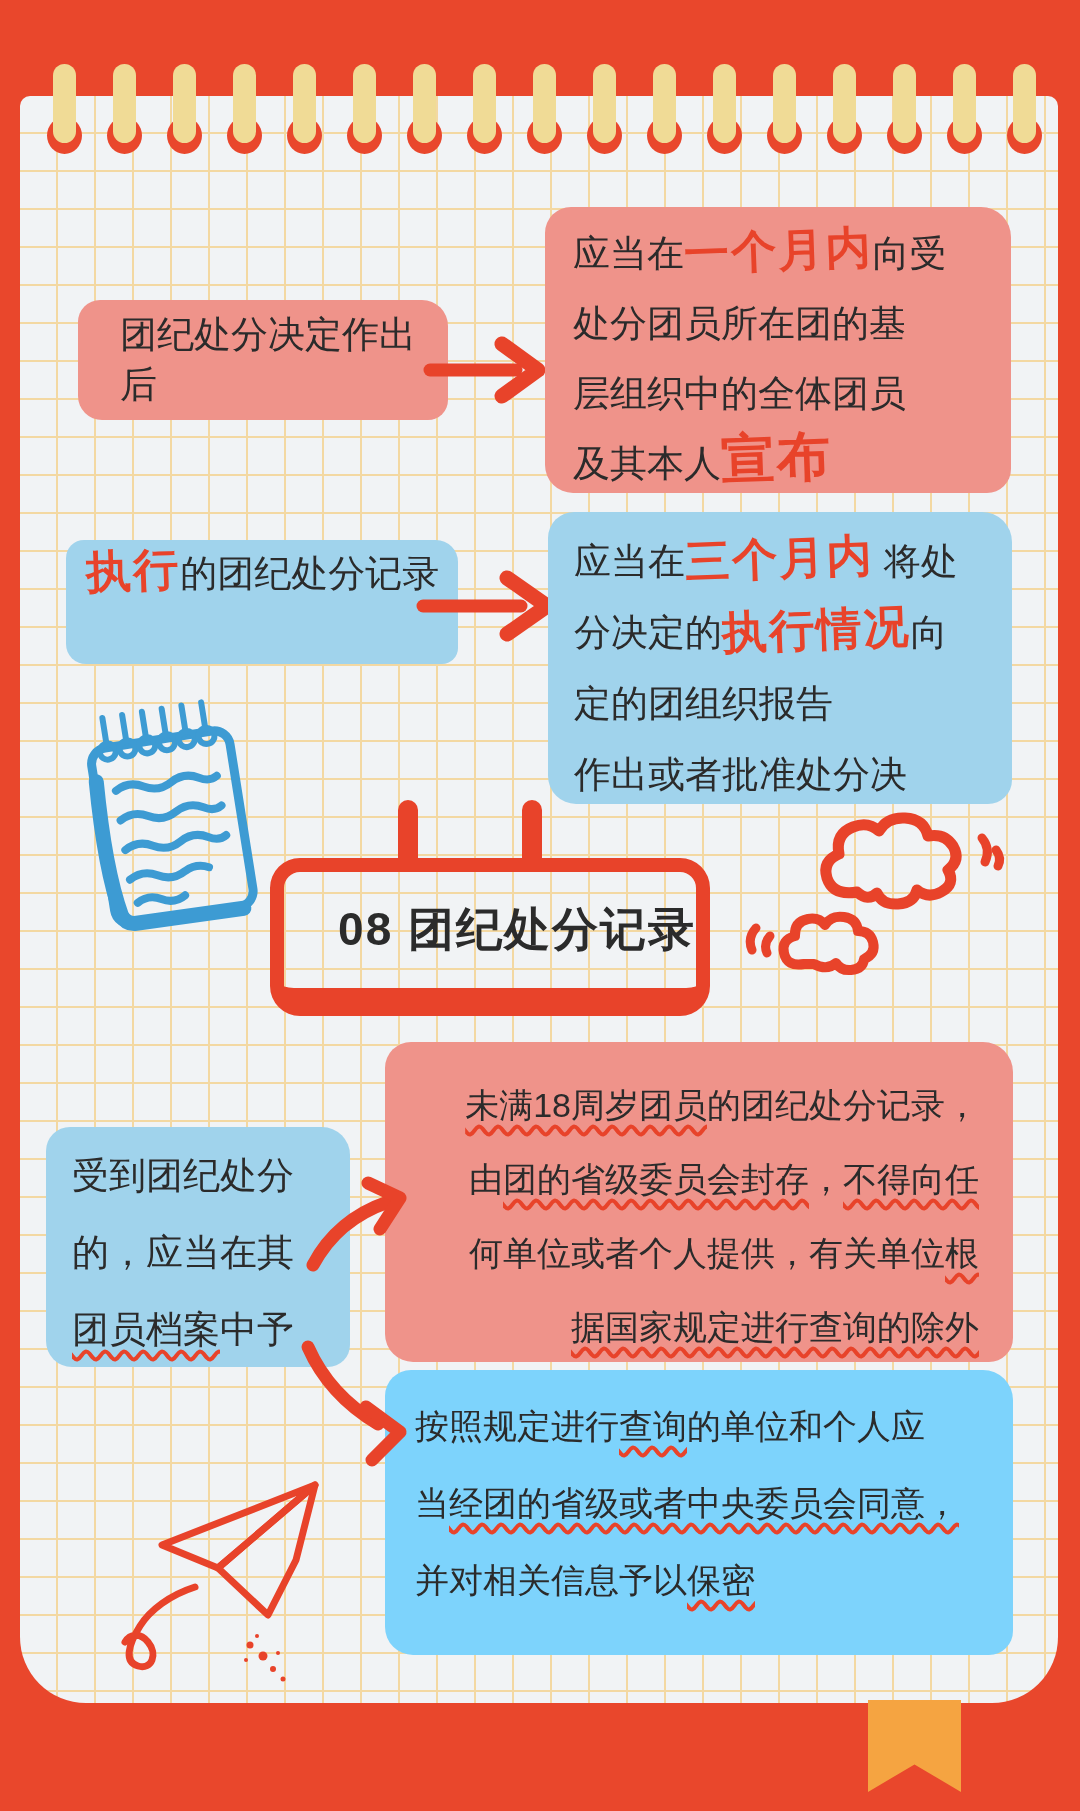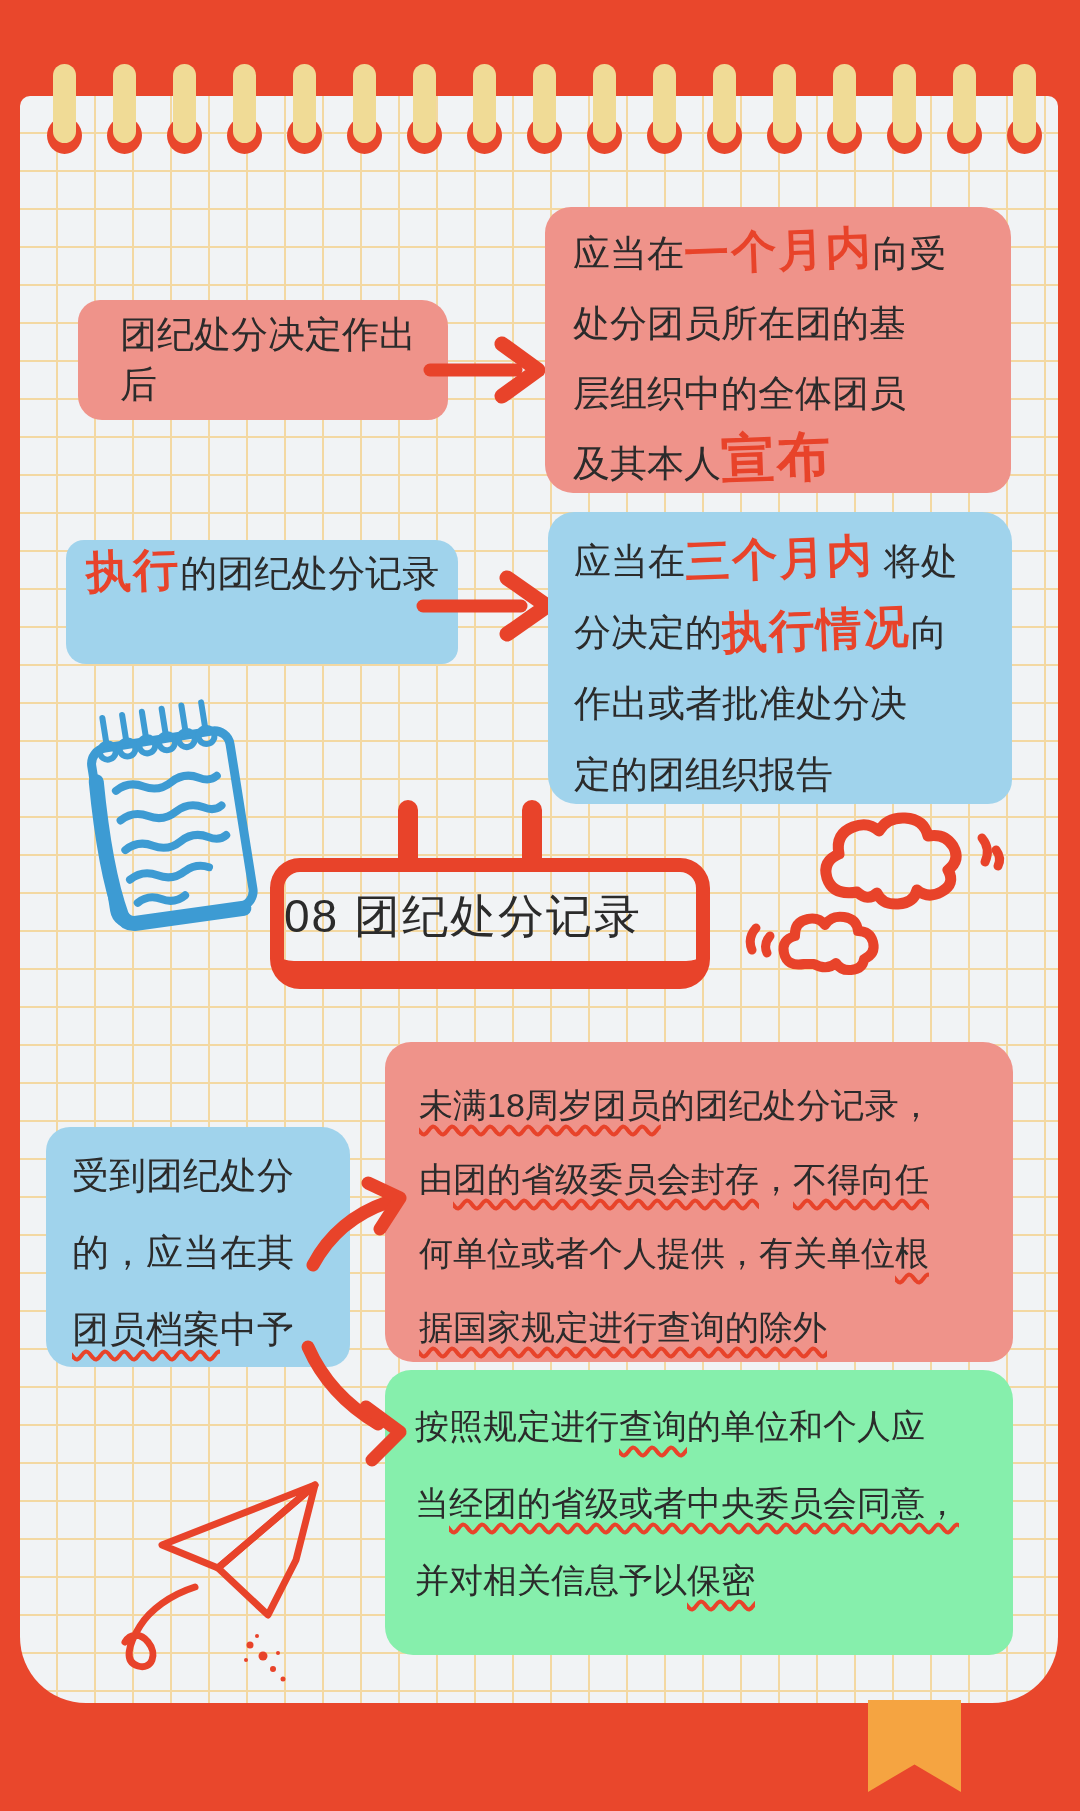--- a/index.html
+++ b/index.html
@@ -15,49 +15,49 @@
   
   #binding{position:absolute;left:53px;top:64px;width:983px;height:92px;
            display:flex;justify-content:space-between;}
   .loop{position:relative;width:23px;height:92px;}
   .loop .hole{position:absolute;left:-6px;top:53px;width:35px;height:37px;border-radius:50%;background:#e9472c;}
   .loop .bar{position:absolute;left:0;top:0;width:23px;height:79px;border-radius:12px;background:#f0db96;}
   
   .block{position:absolute;box-sizing:border-box;}
   .pink{background:#ef938a;}
   .blue{background:#a0d3ec;}
-  .tan{background:#86efac;}
+  .tan{background:#7dd3fc;}
   .line{white-space:nowrap;}
   .hl{color:#e8432a;font-weight:bold;font-size:1.22em;letter-spacing:2px;
       display:inline-block;transform:rotate(-2deg);line-height:1;}
   .u{text-decoration:underline;text-decoration-style:wavy;text-decoration-color:#e8432a;
      text-decoration-thickness:4px;text-underline-offset:8px;}
   
   #flow1-label{left:78px;top:300px;width:370px;height:120px;border-radius:22px 26px 20px 24px;
                display:flex;align-items:center;padding-left:42px;font-size:37px;}
   #flow1-content{left:545px;top:207px;width:466px;height:286px;border-radius:26px 30px 24px 28px;
                  padding:12px 28px;font-size:37px;line-height:70px;}
   
   #flow2-label{left:66px;top:540px;width:392px;height:124px;border-radius:18px 22px 16px 20px;
                padding:6px 20px;font-size:37px;line-height:56px;}
   #flow2-content{left:548px;top:512px;width:464px;height:292px;border-radius:26px 30px 24px 28px;
                  padding:14px 26px;font-size:37px;line-height:71px;}
   
   .peg{position:absolute;width:20px;height:68px;background:#e8432a;border-radius:10px 10px 0 0;}
   #peg-left{left:398px;top:800px;}
   #peg-right{left:522px;top:800px;}
-  #title-box{position:absolute;left:270px;top:858px;width:440px;height:131px;box-sizing:border-box;
+  #title-box{position:absolute;left:270px;top:858px;width:440px;height:158px;box-sizing:border-box;
              border:14px solid #e8432a;border-bottom-width:28px;border-radius:30px;
-             display:flex;align-items:center;justify-content:flex-start;
-             font-size:46px;font-weight:normal;letter-spacing:2px;}
+             display:flex;align-items:center;justify-content:flex-end;
+             font-size:46px;font-weight:bold;letter-spacing:2px;}
   
   #record-label{left:46px;top:1127px;width:304px;height:240px;border-radius:24px 28px 22px 26px;
                 padding:10px 26px;font-size:37px;line-height:77px;}
   #record-pink{left:385px;top:1042px;width:628px;height:320px;border-radius:26px 30px 24px 28px;
-               padding:26px 34px;font-size:34px;line-height:74px;}
+               padding:26px 34px;font-size:34px;line-height:74px;text-align:right;}
   #record-tan{left:385px;top:1370px;width:628px;height:285px;border-radius:26px 30px 24px 28px;
               padding:18px 30px;font-size:34px;line-height:77px;}
   
   .doodle{position:absolute;}
   
   #bookmark{position:absolute;left:868px;top:1700px;width:93px;height:92px;background:#f5a441;
             clip-path:polygon(0 0,100% 0,100% 100%,50% 70%,0 100%);}
 </style>
 </head>
 <body>
@@ -158,22 +158,22 @@
   </div>
 
   <svg class="doodle" style="left:415px;top:568px;" width="150" height="76" viewBox="0 0 150 76">
     <path d="M8,38 L106,38" stroke="#e8432a" stroke-width="13" stroke-linecap="round" fill="none"></path>
     <path d="M92,10 L132,38 L92,66" stroke="#e8432a" stroke-width="15" stroke-linecap="round" stroke-linejoin="round" fill="none"></path>
   </svg>
 
   <div class="block blue" id="flow2-content">
     <div class="line"><span>应当在</span><span class="hl">三个月内</span><span> 将处</span></div>
     <div class="line"><span>分决定的</span><span class="hl">执行情况</span><span>向</span></div>
+    <div class="line">定的团组织报告</div>
     <div class="line">作出或者批准处分决</div>
-    <div class="line">定的团组织报告</div>
   </div>
 
   <svg class="doodle" style="left:60px;top:690px;" width="235" height="275" viewBox="0 0 235 275">
     <g transform="rotate(-9 115 135)" stroke="#3d9bd3" fill="none" stroke-linecap="round">
       <rect x="42" y="48" width="140" height="178" rx="16" stroke-width="9"></rect>
       <path d="M44,80 C41,130 41,180 48,216 Q51,225 60,226 L170,228" stroke-width="15"></path>
       <g stroke-width="6">
         <path d="M60,18 L60,46"></path>
           <circle cx="60" cy="52" r="8"></circle>
         <path d="M80,18 L80,46"></path>

